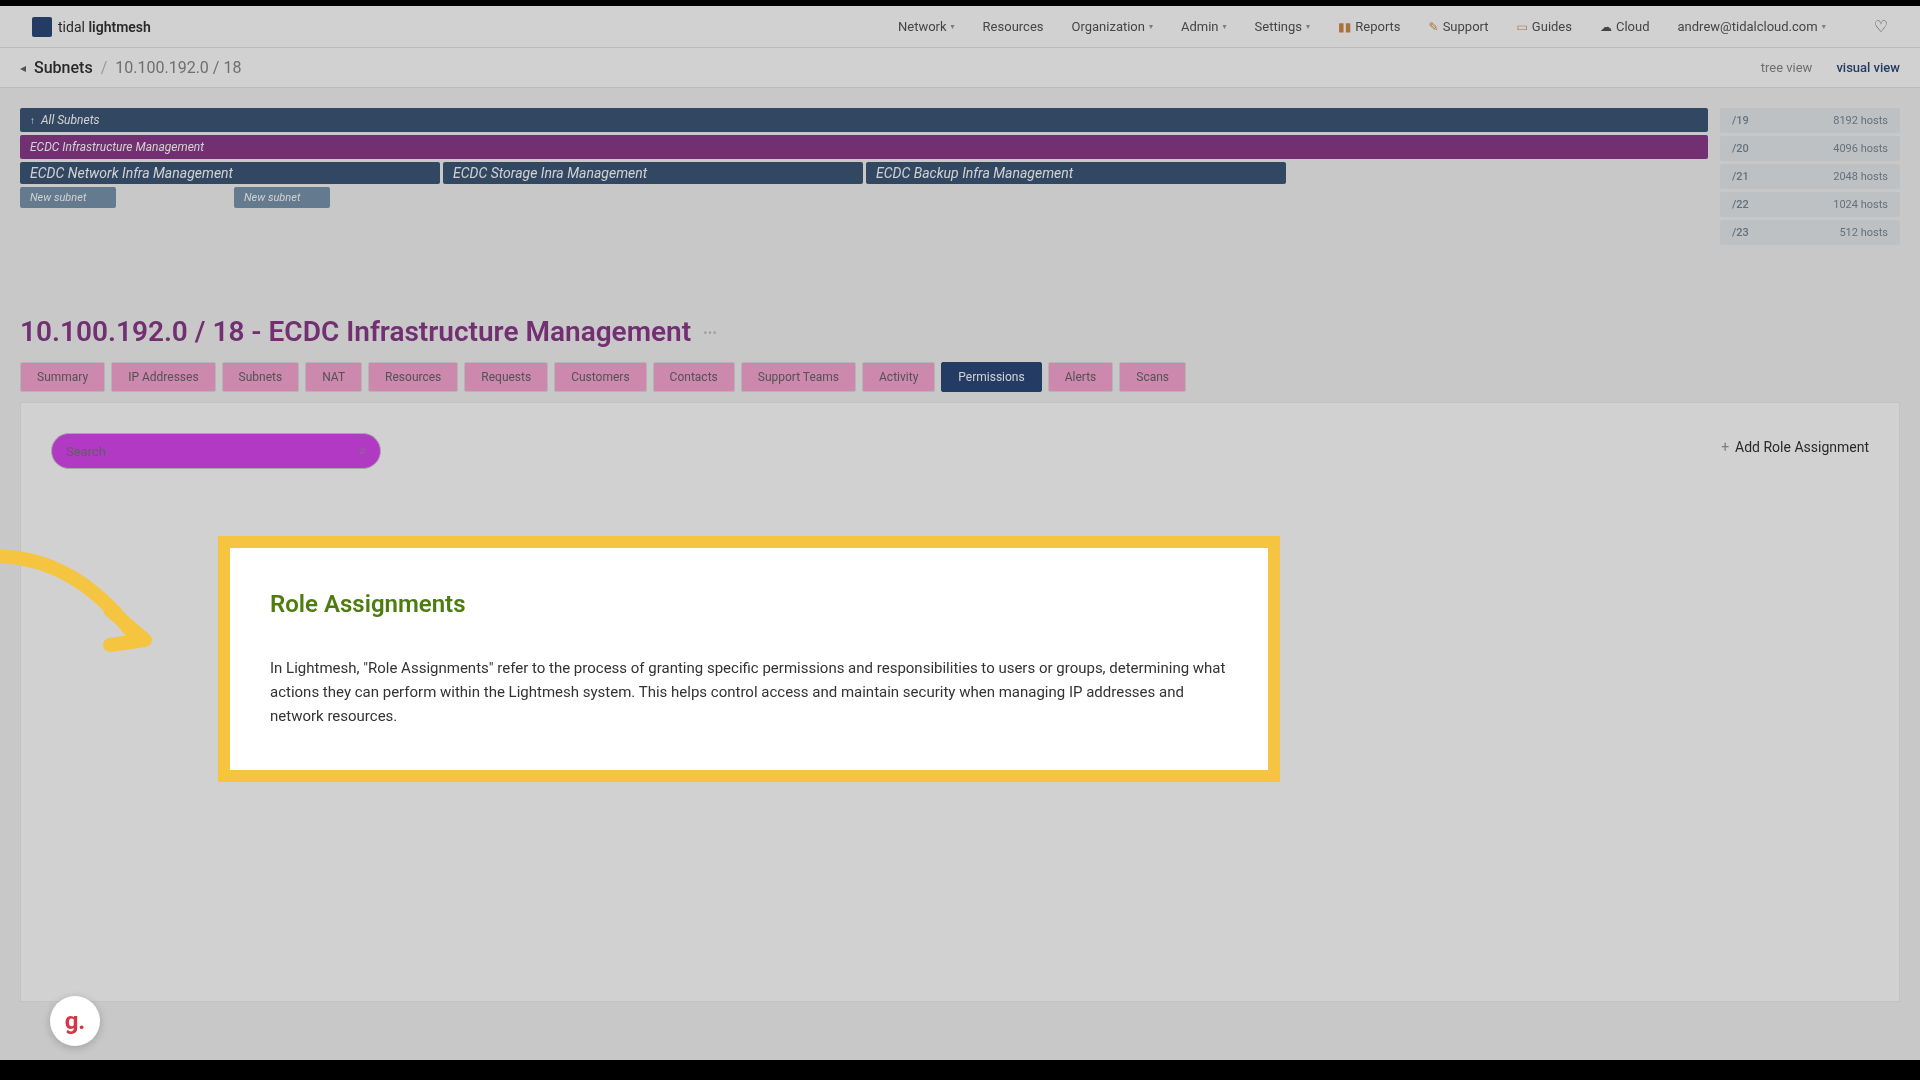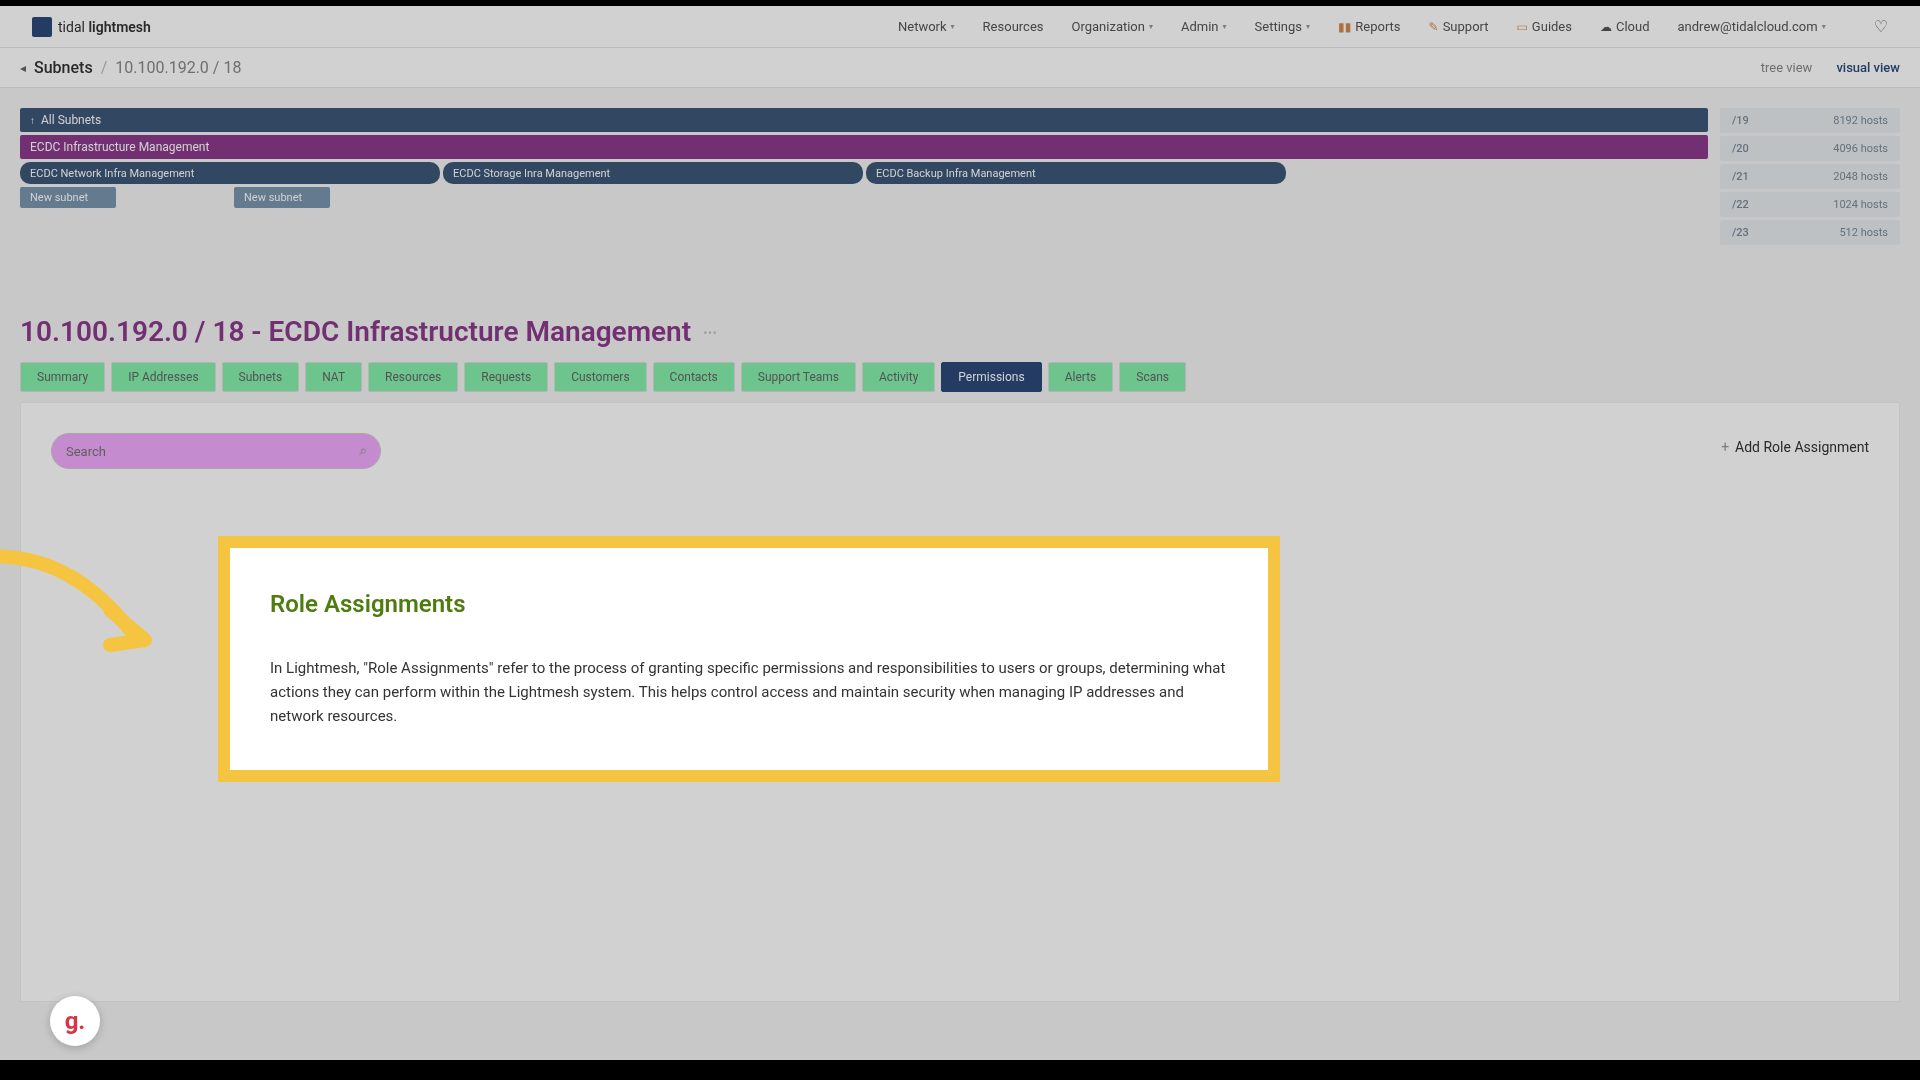--- a/index.html
+++ b/index.html
@@ -19,39 +19,39 @@
 .bc-left { display:flex; align-items:center; gap:8px; font-size:16px; }
 .bc-caret { font-size:12px; color:#666; }
 .bc-link { color:#333; font-weight:500; }
 .bc-sep { color:#bbb; }
 .bc-current { color:#888; }
 .bc-right { margin-left:auto; display:flex; gap:24px; font-size:13px; }
 .view-link { color:#888; }
 .view-link.active { color:#2d4a7a; font-weight:500; }
 .main-area { padding:20px; position:relative; }
 .subnet-strip-container { display:flex; gap:12px; }
-.subnet-strips { flex:1; }
+.subnet-strips { flex:1;font-style:italic; }
 .strip { height:24px; border-radius:2px; margin-bottom:3px; display:flex; align-items:center; padding:0 10px; font-size:12px; color:#fff; }
 .strip.all { background:#3d5878; }
 .strip.all::before { content:"↑"; margin-right:6px; font-size:10px; }
 .strip.ecdc { background:#8b3a8b; }
 .strip-row { display:flex; gap:3px; margin-bottom:3px; }
-.strip-sub { height:22px; background:#3d5878; color:#fff; font-size:11px; display:flex; align-items:center; padding:0 10px; border-radius:10px; width:420px; }
+.strip-sub { height:22px; background:#3d5878; color:#fff; font-size:14px; display:flex; align-items:center; padding:0 10px; border-radius:2px; width:420px; }
 .strip-new { height:21px; background:#7a95af; color:#fff; font-size:11px; display:flex; align-items:center; padding:0 10px; border-radius:2px; width:96px; }
 .cidr-list { width:180px; display:flex; flex-direction:column; gap:3px; }
 .cidr-item { height:25px; background:#e8ecef; border-radius:2px; display:flex; align-items:center; padding:0 12px; font-size:11px; color:#7a8a99; justify-content:space-between;gap:12px; }
 .cidr-item .cidr { font-weight:500; }
 .page-title { margin-top:70px; font-size:28px; font-weight:600; color:#8b3a8b; display:flex; align-items:center; gap:12px; }
 .page-title .dots { color:#bbb; font-size:14px; }
 .tabs { display:flex; gap:0; margin-top:14px; }
-.tab { border:1px solid #ddd; padding:7px 16px; font-size:12px; color:#666; background:#86efac; cursor:pointer; margin-right:6px; border-radius:2px; }
+.tab { border:1px solid #ddd; padding:7px 16px; font-size:12px; color:#666; background:#f9a8d4; cursor:pointer; margin-right:6px; border-radius:2px; }
 .tab.active { background:#2d4a7a; color:#fff; border-color:#2d4a7a; }
 .content-panel { background:#fff; border:1px solid #eee; margin-top:10px; padding:30px; min-height:600px; position:relative; }
 .search-box { position:relative; width:330px; }
-.search-input { width:100%; height:36px; border:1px solid #ccc; border-radius:18px; padding:0 40px 0 14px; font-size:13px; background:#f0abfc; }
+.search-input { width:100%; height:36px; border:1px solid #ccc; border-radius:18px; padding:0 40px 0 14px; font-size:13px; background:#d946ef; }
 .search-icon { position:absolute; right:14px; top:9px; color:#999; font-size:14px; }
 .add-role { position:absolute; right:30px; top:36px; font-size:14px; color:#333; font-weight:400; display:flex; align-items:center; gap:6px; cursor:pointer; }
 .add-role::before { content:"+"; color:#999; }
 .callout { position:absolute; left:218px; top:536px; width:1062px; background:#fff; border:12px solid #f5c542; padding:42px 40px 42px 40px; z-index:100; }
 .callout-title { font-size:24px; font-weight:600; color:#4d7c0f; margin-bottom:38px; }
 .callout-body { font-size:15px; line-height:1.6; color:#333; }
 .arrow { position:absolute; left:-40px; top:530px; z-index:101; }
 .floating-g { position:absolute; left:50px; bottom:34px; width:50px; height:50px; border-radius:50%; background:#fff; box-shadow:0 2px 8px rgba(0,0,0,0.2); display:flex; align-items:center; justify-content:center; font-size:24px; font-weight:700; color:#d63447; z-index:50; }
 .overlay { position:absolute; inset:0; background:rgba(0,0,0,0.18); z-index:50; pointer-events:none; }
 .bottombar-black { position:absolute; bottom:0; left:0; right:0; height:20px; background:#000; }

